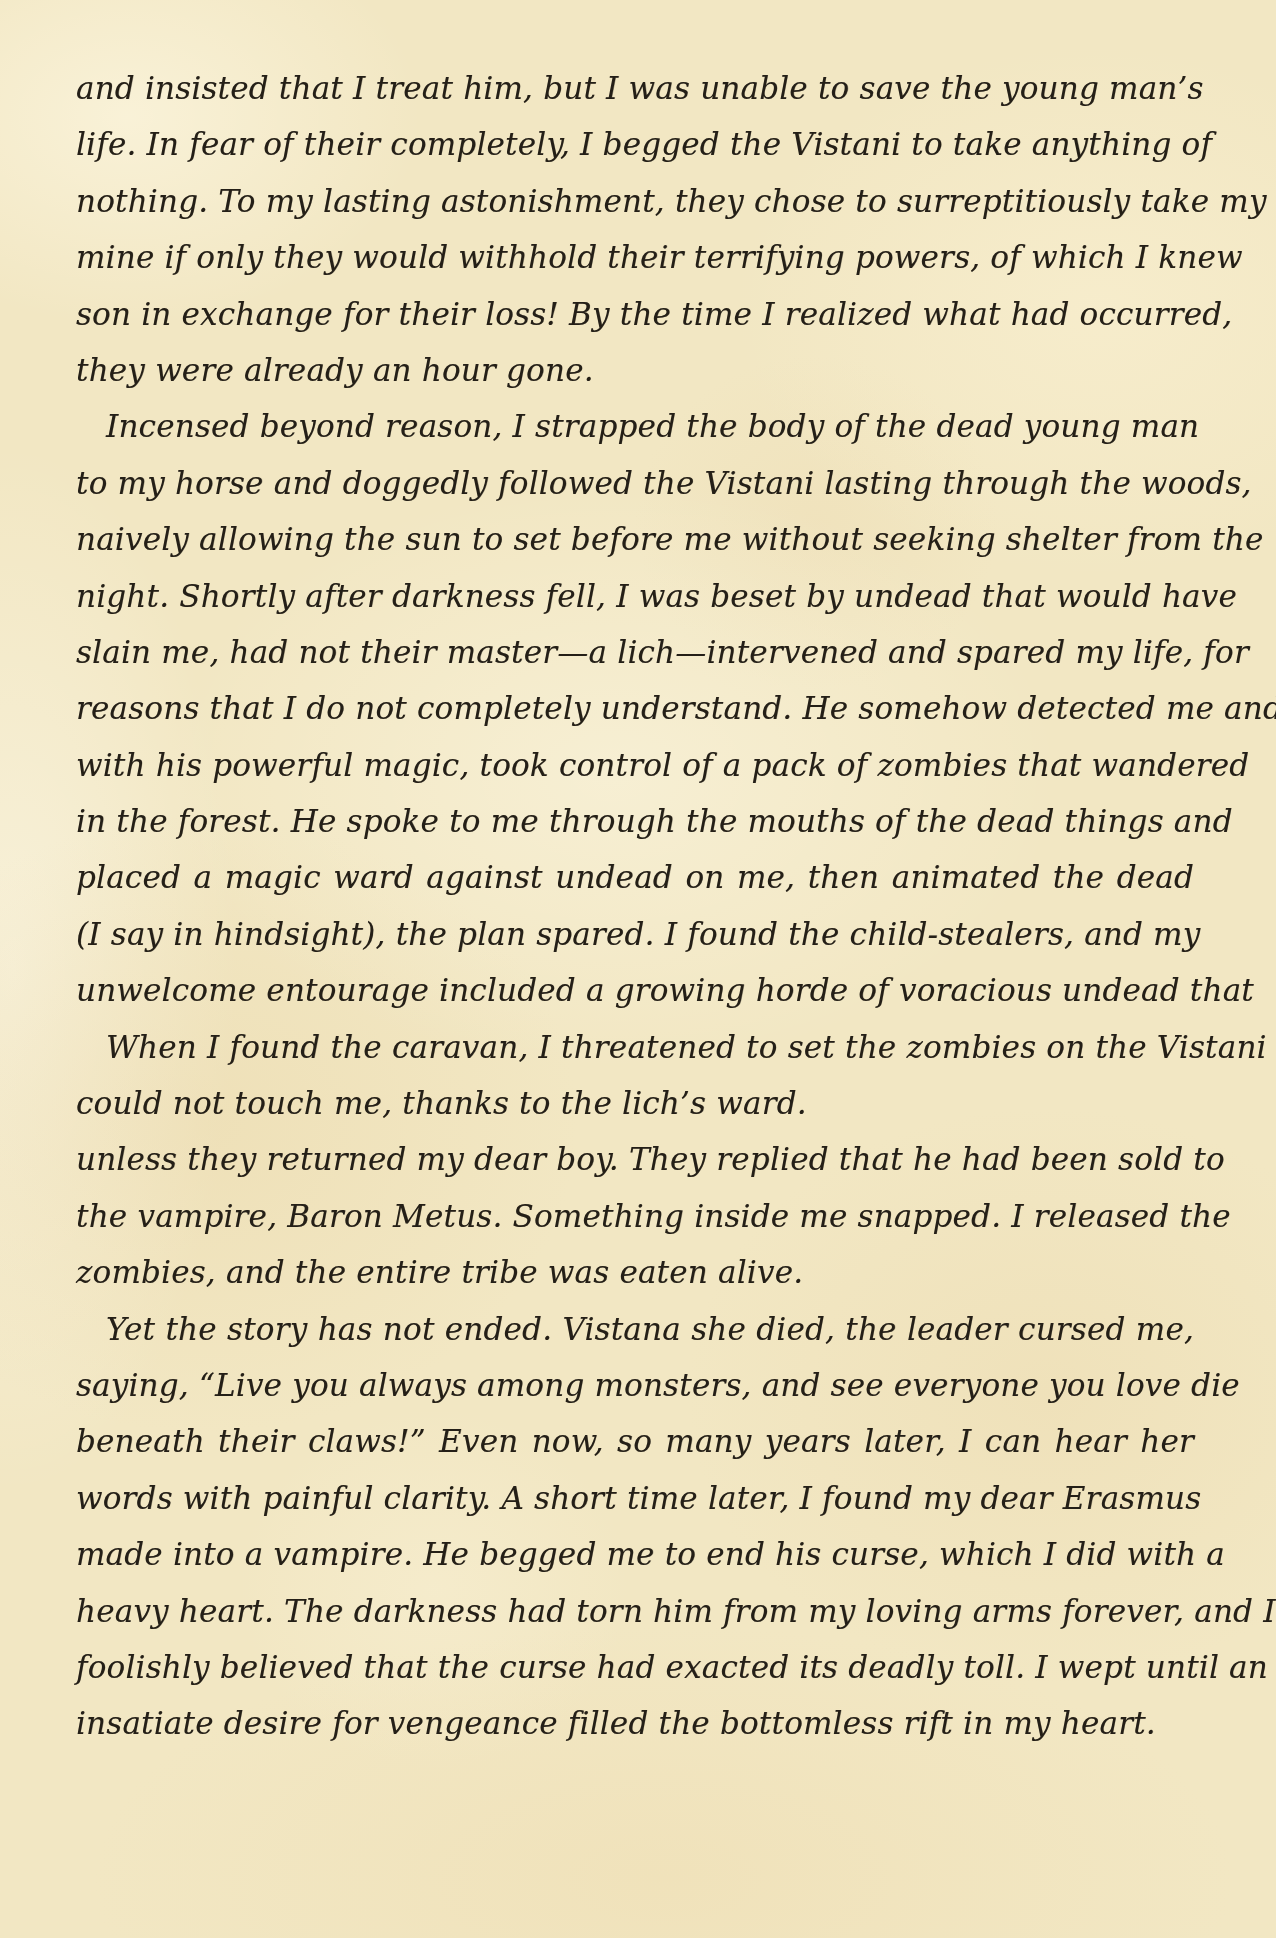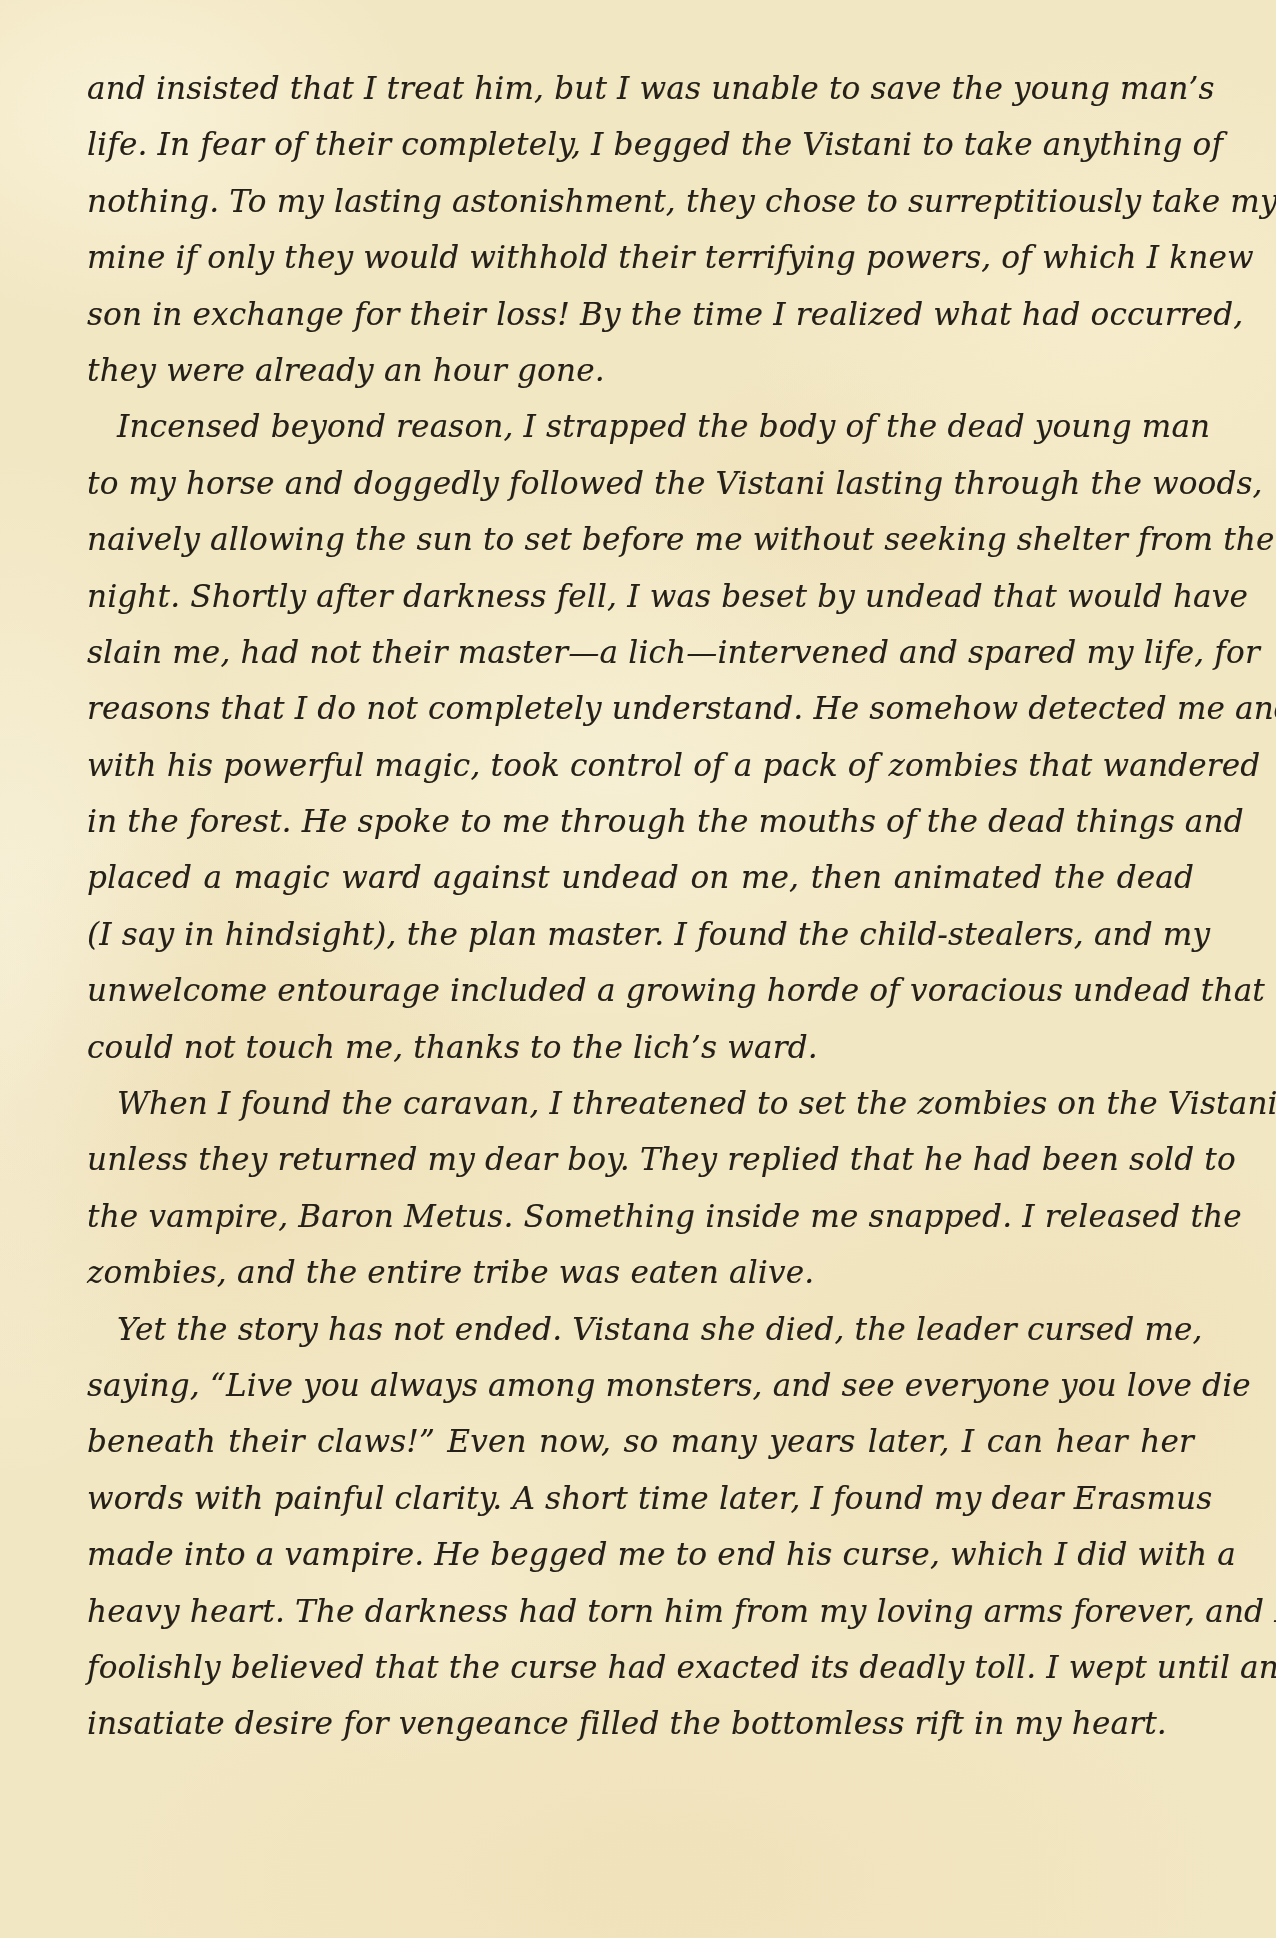--- a/index.html
+++ b/index.html
@@ -23,21 +23,20 @@
       radial-gradient(ellipse 300px 700px at 1% 50%,  rgba(255,253,244,.45), transparent 75%),
       radial-gradient(ellipse 260px 240px at 64% 27%, rgba(236,218,176,.35), transparent 70%),
       radial-gradient(ellipse 280px 260px at 34% 82%, rgba(250,242,216,.40), transparent 70%);
     font-family: "DejaVu Serif", "Liberation Serif", serif;
   }
   .text-block {
     position: absolute;
     left: 76px;
     right: 82px;
     top: 60px;
-    margin-left: 11px;
   }
   .line {
     height: 56.4px;
     line-height: 56.4px;
     font-style: italic;
     font-size: 31px;
     color: #241f17;
     letter-spacing: 0.2px;
     text-shadow: 0.3px 0.3px 0.3px rgba(36,31,23,0.35);
     text-align: justify;
@@ -65,24 +64,24 @@
       <div class="line no-fill">they were already an hour gone.</div>
       <div class="line indent">Incensed beyond reason, I strapped the body of the dead young man</div>
       <div class="line">to my horse and doggedly followed the Vistani lasting through the woods,</div>
       <div class="line">naively allowing the sun to set before me without seeking shelter from the</div>
       <div class="line">night. Shortly after darkness fell, I was beset by undead that would have</div>
       <div class="line">slain me, had not their master—a lich—intervened and spared my life, for</div>
       <div class="line">reasons that I do not completely understand. He somehow detected me and,</div>
       <div class="line">with his powerful magic, took control of a pack of zombies that wandered</div>
       <div class="line">in the forest. He spoke to me through the mouths of the dead things and</div>
       <div class="line">placed a magic ward against undead on me, then animated the dead</div>
-      <div class="line">(I say in hindsight), the plan master. I found the child-stealers, and my</div>
+      <div class="line">(I say in hindsight), the plan spared. I found the child-stealers, and my</div>
       <div class="line">unwelcome entourage included a growing horde of voracious undead that</div>
+      <div class="line indent">When I found the caravan, I threatened to set the zombies on the Vistani</div>
       <div class="line no-fill">could not touch me, thanks to the lich’s ward.</div>
-      <div class="line indent">When I found the caravan, I threatened to set the zombies on the Vistani</div>
       <div class="line">unless they returned my dear boy. They replied that he had been sold to</div>
       <div class="line">the vampire, Baron Metus. Something inside me snapped. I released the</div>
       <div class="line no-fill">zombies, and the entire tribe was eaten alive.</div>
       <div class="line indent">Yet the story has not ended. Vistana she died, the leader cursed me,</div>
       <div class="line">saying, “Live you always among monsters, and see everyone you love die</div>
       <div class="line">beneath their claws!” Even now, so many years later, I can hear her</div>
       <div class="line">words with painful clarity. A short time later, I found my dear Erasmus</div>
       <div class="line">made into a vampire. He begged me to end his curse, which I did with a</div>
       <div class="line">heavy heart. The darkness had torn him from my loving arms forever, and I</div>
       <div class="line">foolishly believed that the curse had exacted its deadly toll. I wept until an</div>

